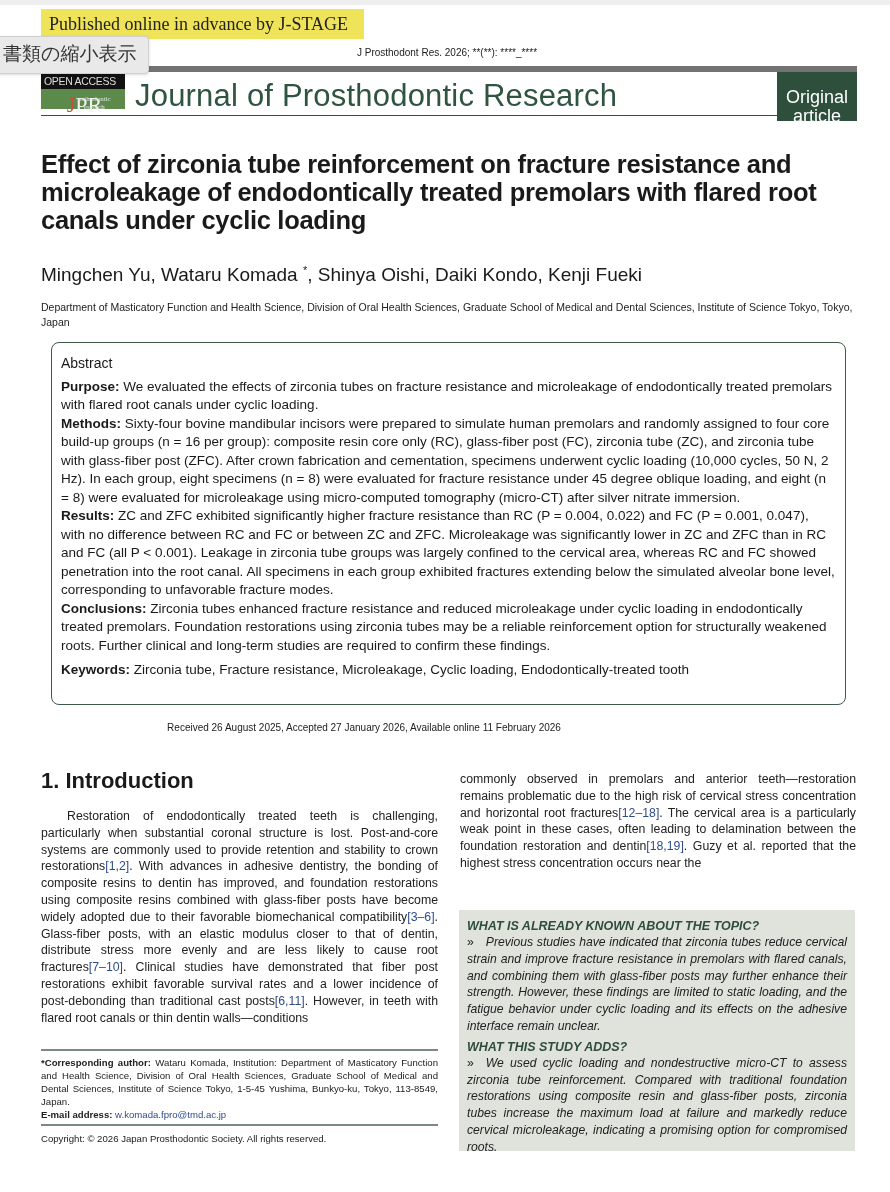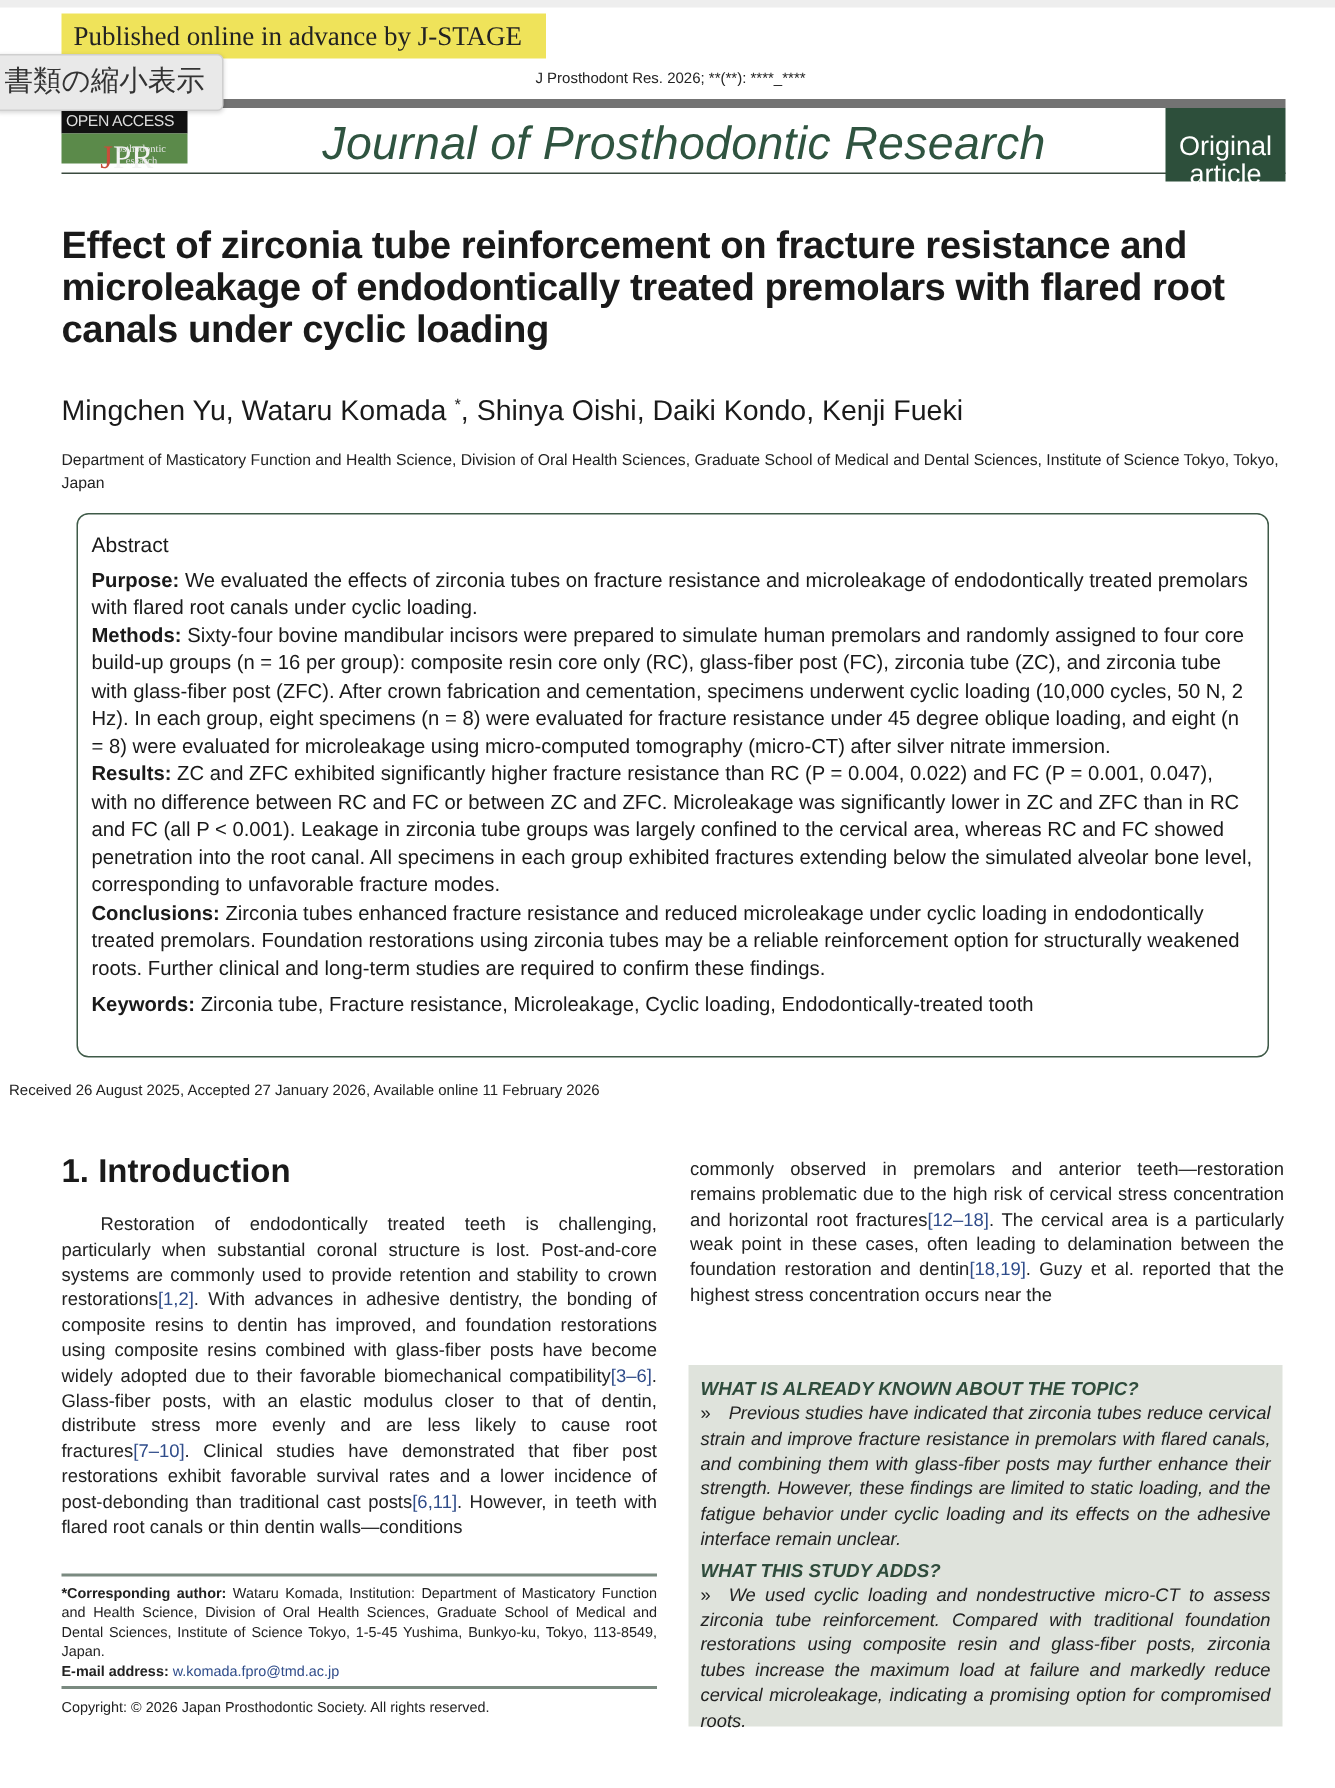--- a/index.html
+++ b/index.html
@@ -17,39 +17,39 @@
 
   .citation { position: absolute; left: 0; width: 890px; top: 47px; text-align: center; font-size: 10px; color: #222; padding-left: 4px; }
 
   .masthead { position: absolute; left: 41px; top: 66px; width: 816px; height: 50px;
     border-top: 6px solid #737373; border-bottom: 1px solid #3a4a3f; }
   .logo { position: absolute; left: 0; top: 0; width: 84px; height: 49px; }
   .logo .oa { height: 17px; background: #111; color: #ddd; font-size: 10.5px; padding: 3px 0 0 3px; letter-spacing: -0.3px; }
   .logo .jpr { height: 20px; background: #5b8a4a; color: #f3f3f3; font-family: Liberation Serif, serif; font-size: 22px; padding: 3px 0 0 3px; position: relative; text-align: center; }
   .logo .jpr .j { color: #c94d3a; }
   .logo .jpr .sub { position: absolute; left: 37px; top: 6px; font-size: 7px; line-height: 8px; color: #e6e6e6; }
-  .journal-name { position: absolute; left: 84px; right: 80px; top: 6px; text-align: center;
-    font-size: 31px; color: #2f5440; letter-spacing: 0.2px; padding-left: 10px; font-style: italic; }
+  .journal-name { position: absolute; left: 84px; right: 80px; top: 6px; 
+    font-size: 31px; color: #2f5440; letter-spacing: 0.2px; padding-left: 10px; }
   .badge { position: absolute; right: 0; top: 0; width: 80px; height: 49px; background: #2d4f3b;
     color: #fff; font-size: 18px; line-height: 19px; text-align: center; padding-top: 16px; }
 
   .title { position: absolute; left: 41px; top: 150px; width: 820px; font-size: 25.5px; font-weight: bold;
     line-height: 28px; color: #1a1a1a; letter-spacing: -0.3px; }
   .authors { position: absolute; left: 41px; top: 264px; font-size: 19px; color: #1a1a1a; }
   .authors sup { font-size: 11px; }
   .affil { position: absolute; left: 41px; top: 300px; width: 820px; font-size: 10.5px; line-height: 15px; color: #222; }
 
   .abstract { position: absolute; left: 51px; top: 342px; width: 795px; height: 363px;
     border: 1.5px solid #3f5a48; border-radius: 8px; padding: 11px 9px 0 9px; font-size: 13.5px; line-height: 18.5px; color: #1a1a1a; }
   .abstract h3 { font-size: 14px; font-weight: normal; margin-bottom: 5px; }
   .abstract p { margin: 0; }
   .abstract b { font-weight: bold; text-align: center; }
   .abstract .kw { margin-top: 6px; }
 
-  .received { position: absolute; left: 0; width: 722px; top: 722px; text-align: left; font-size: 10px; color: #222; padding-left: 6px; }
+  .received { position: absolute; left: 0; width: 722px; top: 722px; text-align: center; font-size: 10px; color: #222; padding-left: 6px; }
 
   .col-left { position: absolute; left: 41px; top: 768px; width: 397px; }
   .col-right { position: absolute; left: 460px; top: 771px; width: 396px; }
   .section-h { font-size: 22px; font-weight: bold; margin-bottom: 14px; color: #1a1a1a; }
   .body-text { font-size: 12.3px; line-height: 16.8px; text-align: justify; color: #222; }
   .indent { text-indent: 26px; }
   .ref { color: #2f4c8a; }
 
   .footnotes { position: absolute; left: 41px; top: 1049px; width: 397px; border-top: 2px solid #7a8a80; padding-top: 5px; font-size: 9.6px; line-height: 13px; color: #222; }
   .footnotes .fn-rule { border-top: 2px solid #7a8a80; margin-top: 3px; padding-top: 6px; }

